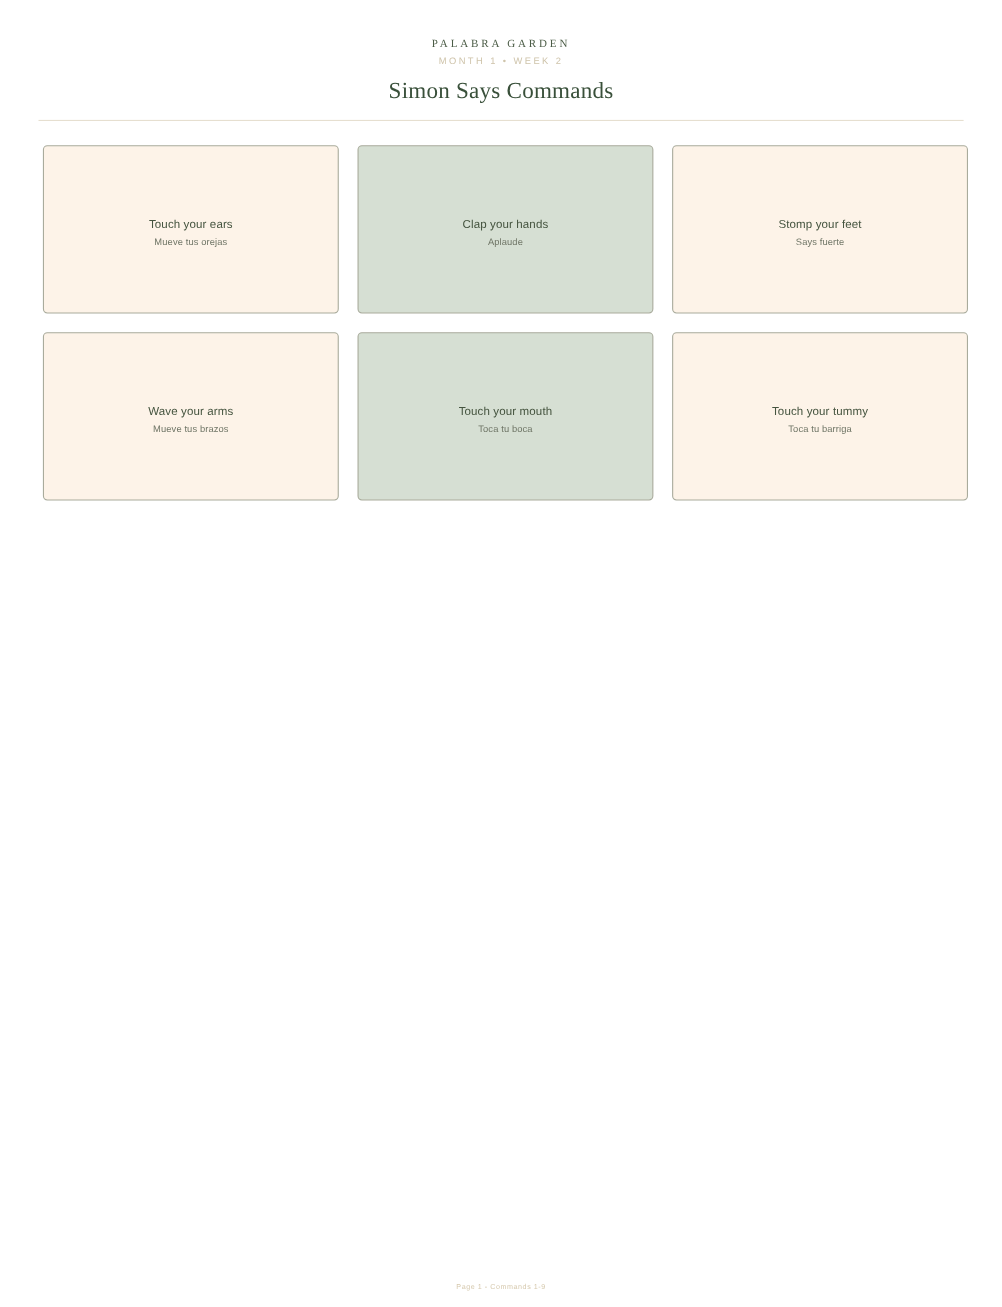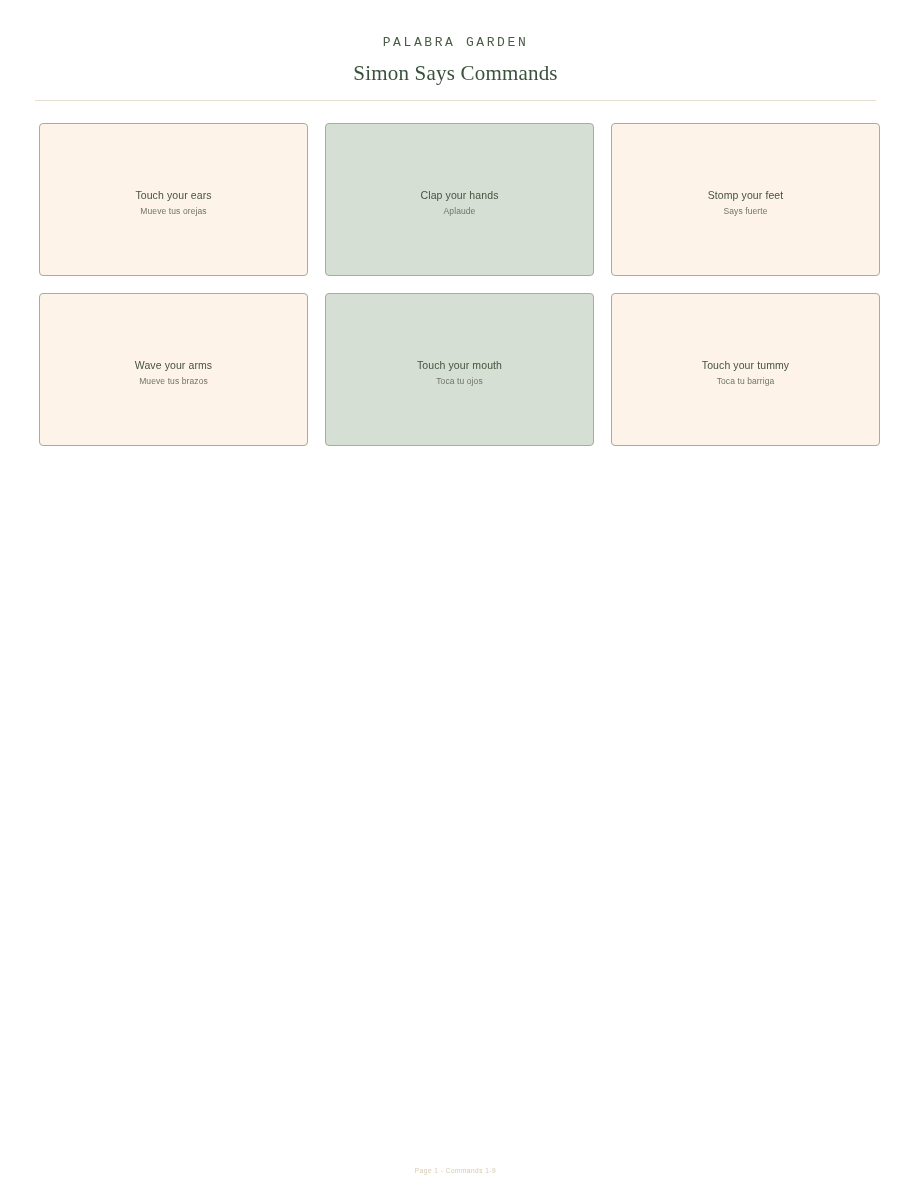--- a/index.html
+++ b/index.html
@@ -24,22 +24,22 @@
     display: flex;
     flex-direction: column;
   }
 
   
   .header {
     padding-top: 34px;
     text-align: center;
   }
   .brand-line {
-    font-family: Liberation Mono, monospace;
-    font-size: 13px;
+    font-family: Liberation Serif, serif;
+    font-size: 10px;
     letter-spacing: 2.6px;
     color: #4b5c46;
     text-transform: uppercase;
     font-weight: 400;
     line-height: 1.35;
   }
   .week-line {
     font-family: "Liberation Sans", sans-serif;
     font-size: 8.5px;
     letter-spacing: 2.2px;
@@ -124,20 +124,21 @@
     font-weight: 400;
   }
 </style>
 </head>
 <body>
 
 <div class="page">
 
   <div class="header">
     <div class="brand-line">PALABRA GARDEN</div>
+    <div class="week-line">MONTH 1 • WEEK 2</div>
     <h1 class="page-title">Simon Says Commands</h1>
     <div class="header-rule"></div>
   </div>
 
   <div class="grid-wrap">
     <div class="grid" id="command-grid">
         <div class="card cream">
           <div class="cmd-en">Touch your ears</div>
           <div class="cmd-es">Mueve tus orejas</div>
         </div>
@@ -148,21 +149,21 @@
         <div class="card cream">
           <div class="cmd-en">Stomp your feet</div>
           <div class="cmd-es">Says fuerte</div>
         </div>
         <div class="card cream">
           <div class="cmd-en">Wave your arms</div>
           <div class="cmd-es">Mueve tus brazos</div>
         </div>
         <div class="card sage">
           <div class="cmd-en">Touch your mouth</div>
-          <div class="cmd-es">Toca tu ojos</div>
+          <div class="cmd-es">Toca tu boca</div>
         </div>
         <div class="card cream">
           <div class="cmd-en">Touch your tummy</div>
           <div class="cmd-es">Toca tu barriga</div>
         </div>
       </div>
   </div>
 
   <div class="footer">
     <div class="footer-text">Page 1 - Commands 1-9</div>

